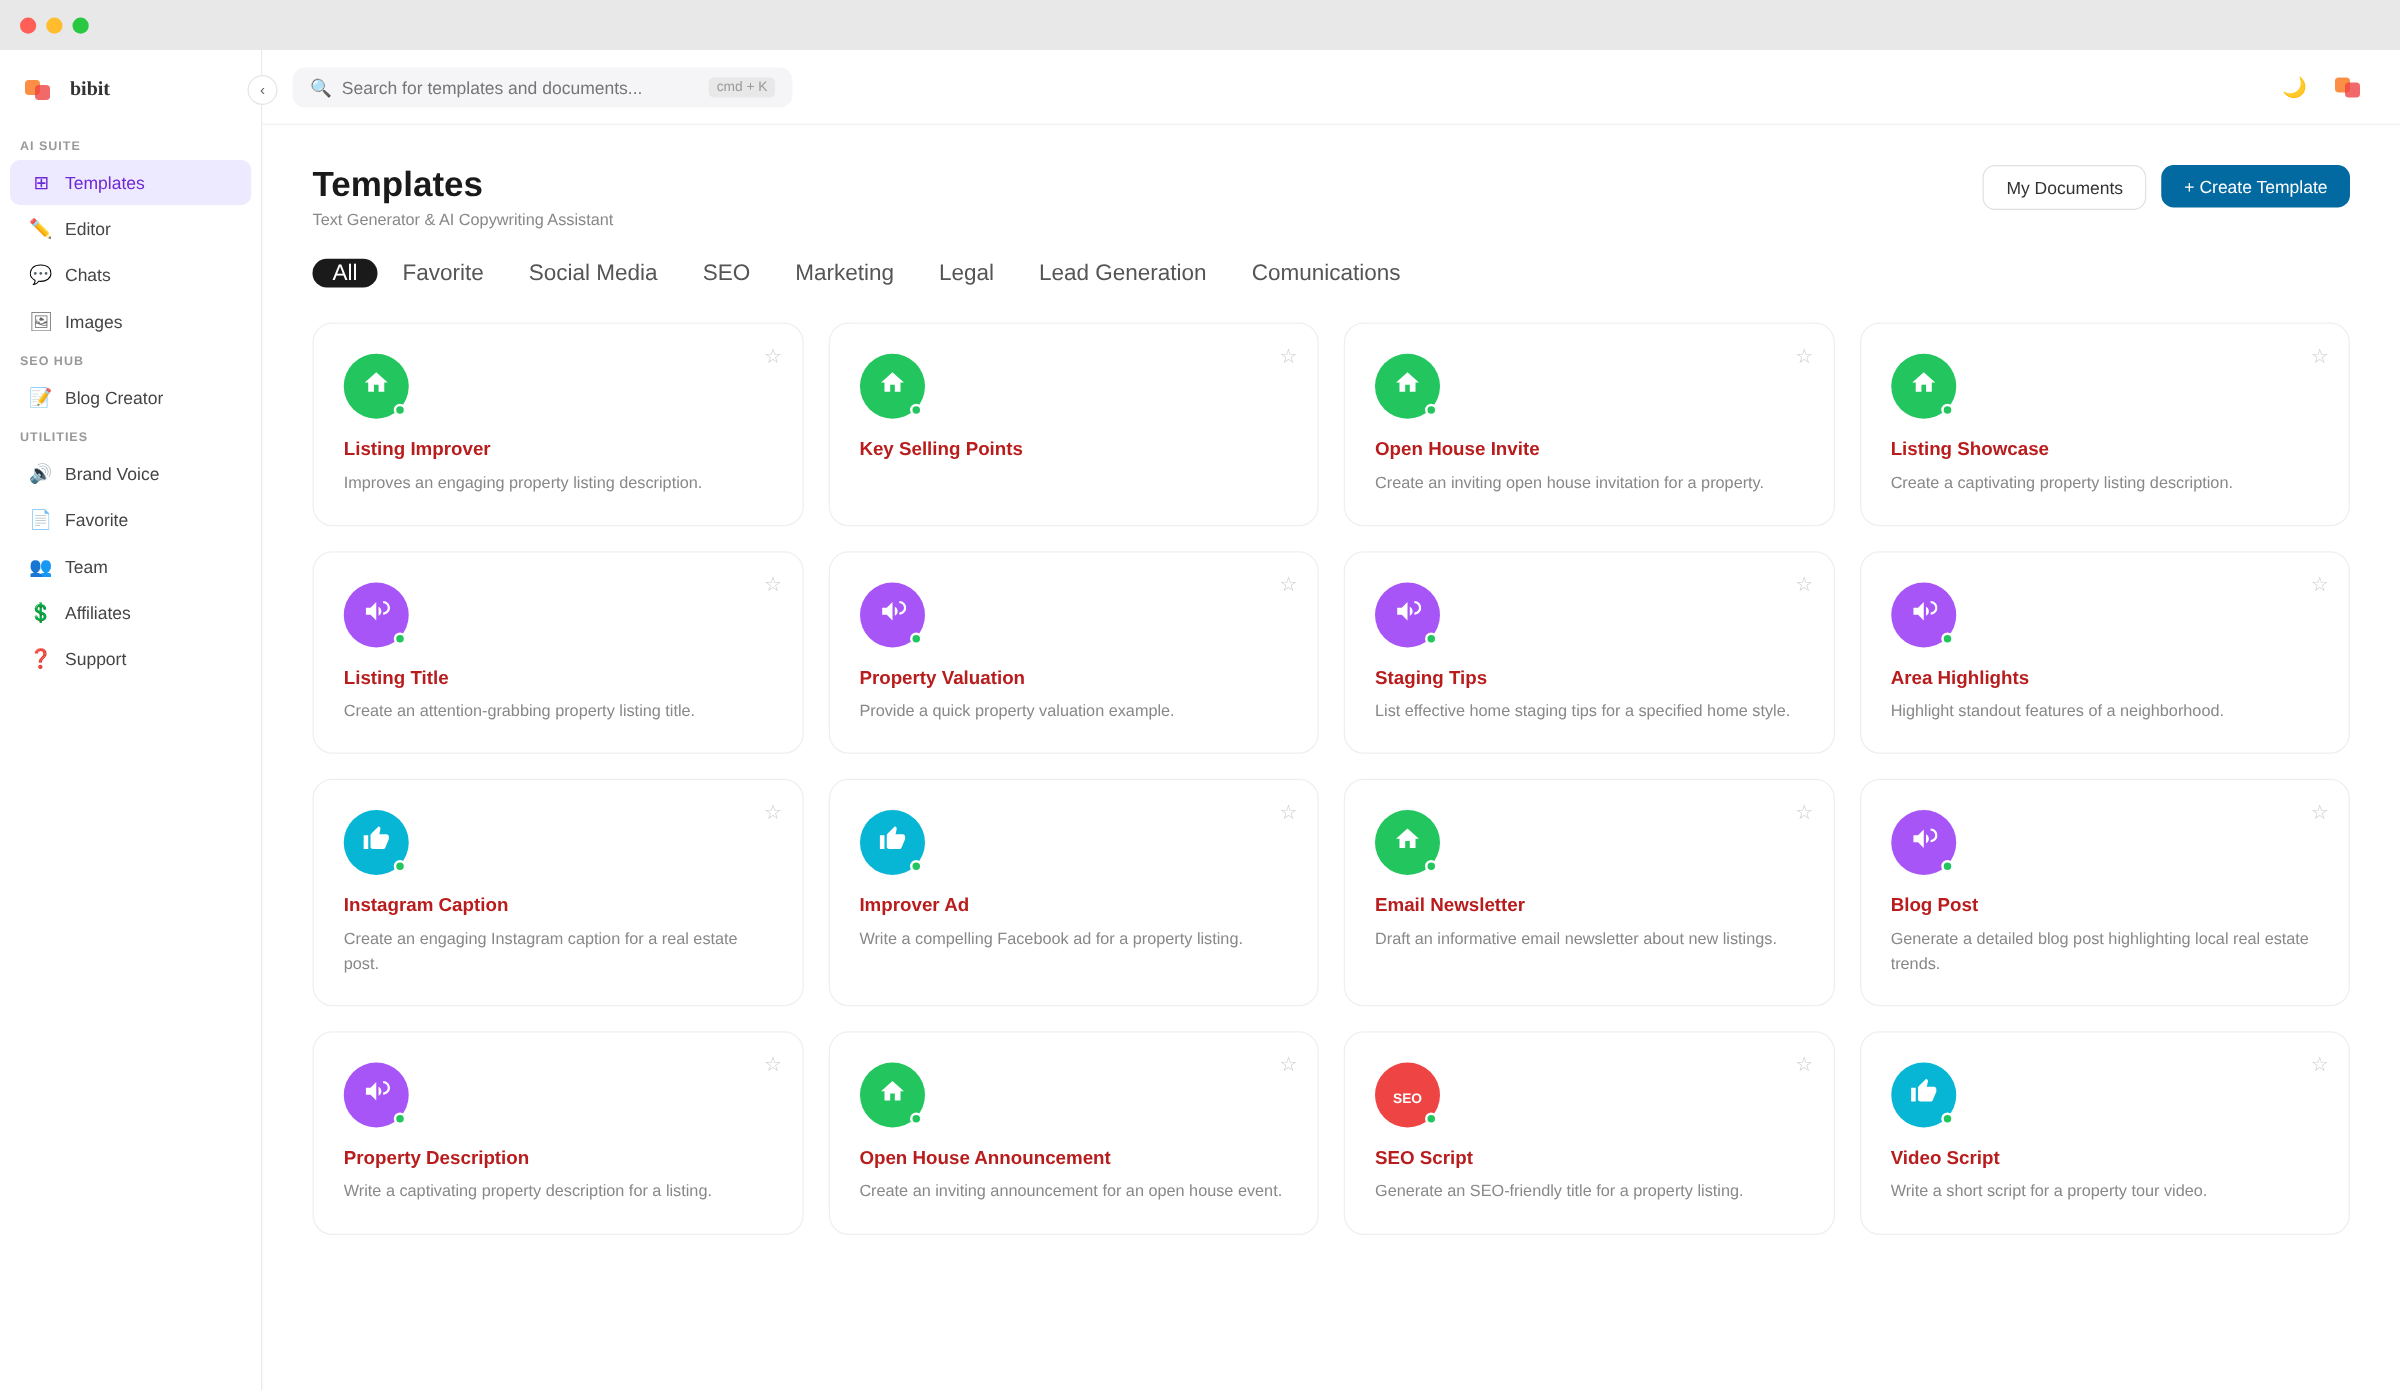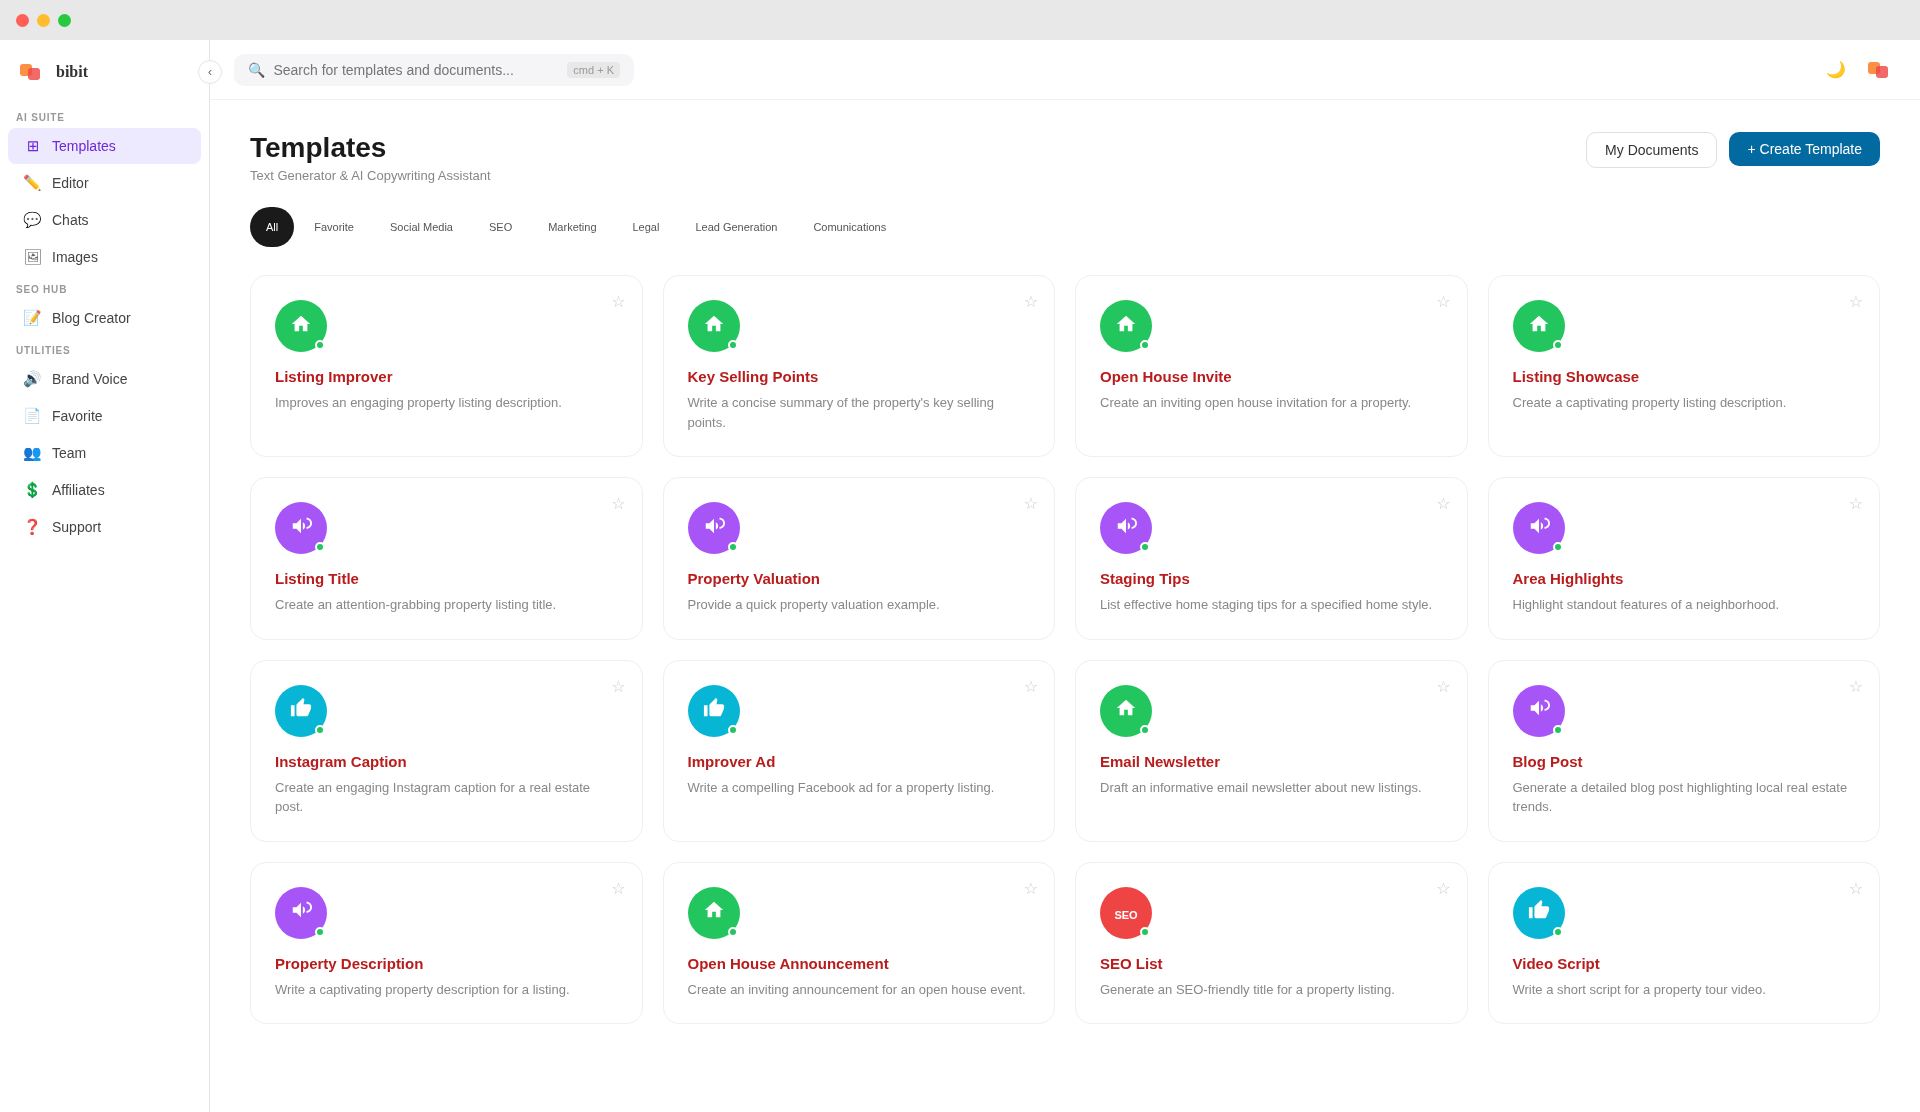--- a/index.html
+++ b/index.html
@@ -46,21 +46,21 @@
     .content { flex: 1; padding: 32px 40px; overflow-y: auto; }
     .page-header { display: flex; align-items: flex-start; justify-content: space-between; margin-bottom: 24px; }
     .page-title-area h1 { font-size: 28px; font-weight: 700; color: #1a1a1a; }
     .page-title-area p { font-size: 13px; color: #888; margin-top: 4px; }
     .header-actions { display: flex; align-items: flex-start; gap: 12px; }
     .my-docs-btn { padding: 9px 18px; border: 1px solid #e0e0e0; background: #fff; border-radius: 10px; font-size: 14px; color: #333; cursor: pointer; font-weight: 500; }
     .create-btn { padding: 9px 18px; background: #0369a1; color: #fff; border: none; border-radius: 10px; font-size: 14px; cursor: pointer; font-weight: 500; display: flex; align-items: center; gap: 6px; }
 
     
     .filter-tabs { display: flex; gap: 4px; margin-bottom: 28px; }
-    .filter-tab { padding: 14px 16px; border-radius: 20px; font-size: 11px; cursor: pointer; color: #555; background: transparent; border: none; font-weight: 500; }
+    .filter-tab { padding: 1px 16px; border-radius: 20px; font-size: 18px; cursor: pointer; color: #555; background: transparent; border: none; font-weight: 500; }
     .filter-tab.active { background: #1a1a1a; color: #fff; }
 
     
     .template-grid { display: grid; grid-template-columns: repeat(4, 1fr); gap: 20px; }
     .template-card { background: #fff; border: 1px solid #efefef; border-radius: 16px; padding: 24px; cursor: pointer; position: relative; transition: box-shadow 0.2s; }
     .card-icon-wrap { width: 52px; height: 52px; border-radius: 50%; display: flex; align-items: center; justify-content: center; margin-bottom: 16px; position: relative; font-size: 22px; }
     .card-icon-wrap .dot { width: 10px; height: 10px; border-radius: 50%; background: #22c55e; border: 2px solid #fff; position: absolute; bottom: 2px; right: 2px; }
     .card-title { font-size: 15px; font-weight: 600; color: #b91c1c; margin-bottom: 8px; }
     .card-desc { font-size: 13px; color: #888; line-height: 1.5; }
     .card-star { position: absolute; top: 16px; right: 16px; background: none; border: none; cursor: pointer; color: #ccc; font-size: 16px; }
@@ -193,21 +193,20 @@
           </div>
           <div class="template-card">
             <button class="card-star">☆</button>
             <div class="card-icon-wrap" style="background: rgb(34, 197, 94);">
               <span style="font-size: 20px;"><svg width="22" height="22" viewBox="0 0 24 24" fill="white">
                   <path d="M10 20v-6h4v6h5v-8h3L12 3 2 12h3v8z"></path>
                 </svg></span>
               <div class="dot"></div>
             </div>
             <div class="card-title">Key Selling Points</div>
-            <div class="card-desc">Write a concise summary of the property's key selling points.</div>
           </div>
           <div class="template-card">
             <button class="card-star">☆</button>
             <div class="card-icon-wrap" style="background: rgb(34, 197, 94);">
               <span style="font-size: 20px;"><svg width="22" height="22" viewBox="0 0 24 24" fill="white">
                   <path d="M10 20v-6h4v6h5v-8h3L12 3 2 12h3v8z"></path>
                 </svg></span>
               <div class="dot"></div>
             </div>
             <div class="card-title">Open House Invite</div>
@@ -333,21 +332,21 @@
             </div>
             <div class="card-title">Open House Announcement</div>
             <div class="card-desc">Create an inviting announcement for an open house event.</div>
           </div>
           <div class="template-card">
             <button class="card-star">☆</button>
             <div class="card-icon-wrap" style="background: rgb(239, 68, 68);">
               <span style="font-size: 20px;"><span style="font-size:11px;font-weight:700;color:white;">SEO</span></span>
               <div class="dot"></div>
             </div>
-            <div class="card-title">SEO List</div>
+            <div class="card-title">SEO Script</div>
             <div class="card-desc">Generate an SEO-friendly title for a property listing.</div>
           </div>
           <div class="template-card">
             <button class="card-star">☆</button>
             <div class="card-icon-wrap" style="background: rgb(6, 182, 212);">
               <span style="font-size: 20px;"><svg width="22" height="22" viewBox="0 0 24 24" fill="white">
                   <path d="M1 21h4V9H1v12zm22-11c0-1.1-.9-2-2-2h-6.31l.95-4.57.03-.32c0-.41-.17-.79-.44-1.06L14.17 1 7.59 7.59C7.22 7.95 7 8.45 7 9v10c0 1.1.9 2 2 2h9c.83 0 1.54-.5 1.84-1.22l3.02-7.05c.09-.23.14-.47.14-.73v-2z"></path>
                 </svg></span>
               <div class="dot"></div>
             </div>

